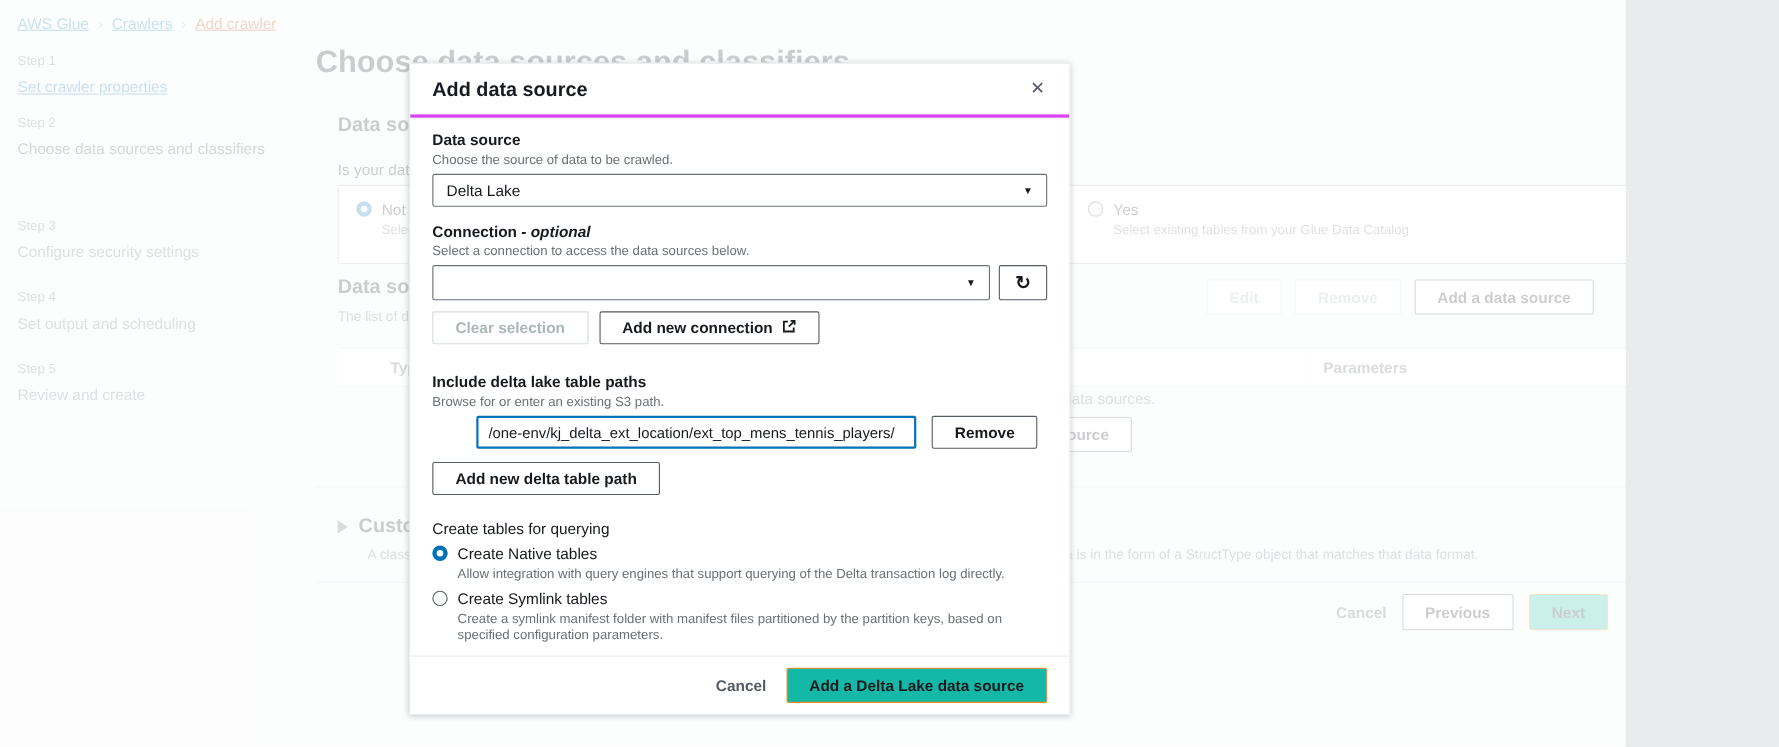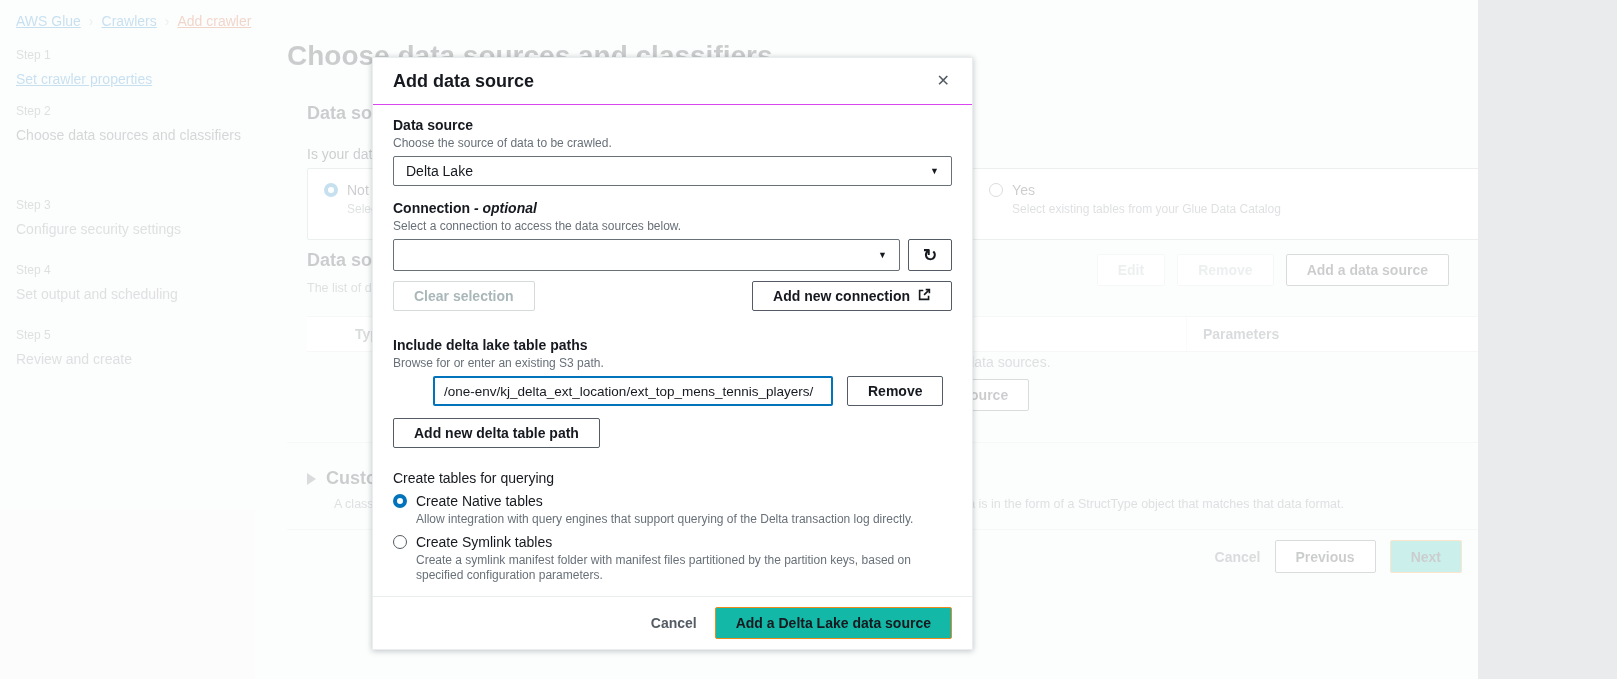--- a/index.html
+++ b/index.html
@@ -68,37 +68,37 @@
   .wizard-footer { top:540px; right:16px; display:flex; align-items:center; gap:14px; }
   .link-btn { font-size:14px; font-weight:700; color:#545b64; cursor:pointer; background:none; border:none; font-family:"Liberation Sans", sans-serif; }
 
   
   .overlay { position:absolute; inset:0; background:rgba(255,255,255,0.78); }
 
   
   .modal { position:absolute; left:372px; top:57px; width:601px; height:593px;
            background:#fff; border:1px solid #eaeded; box-shadow:0 1px 6px rgba(0,28,36,.25);
            display:flex; flex-direction:column; }
-  .modal-header { padding:12px 20px; border-bottom:1px solid #d946ef; display:flex; align-items:center; justify-content:space-between; }
+  .modal-header { padding:12px 20px; border-bottom:3px solid #d946ef; display:flex; align-items:center; justify-content:space-between; }
   .modal-title { font-size:18px; font-weight:700; color:#16191f; line-height:22px; }
   .modal-close { font-size:16px; color:#545b64; cursor:pointer; line-height:16px; padding:2px; }
   .modal-body { padding:12px 20px 0 20px; flex:1; }
 
   .fld-label { font-size:14px; font-weight:700; color:#16191f; line-height:17px; }
   .fld-label .opt { font-weight:700; font-style:italic; }
   .fld-desc { font-size:12px; color:#687078; line-height:15px; margin:2px 0 5px 0; }
 
   .select { height:30px; border:1px solid #687078; border-radius:2px; background:#fff;
             display:flex; align-items:center; justify-content:space-between; padding:0 12px; font-size:14px; color:#16191f; cursor:pointer; }
   .select .caret { font-size:9px; color:#16191f; }
   .conn-row { display:flex; gap:8px; align-items:stretch; }
   .conn-row .select { flex:1; }
   .icon-btn { width:44px; height:32px; border:1px solid #545b64; border-radius:2px; background:#fff;
               display:flex; align-items:center; justify-content:center; font-size:17px; font-weight:700; color:#16191f; cursor:pointer; }
-  .btn-row { display:flex; margin-top:10px;justify-content:space-between; }
+  .btn-row { display:flex; gap:10px; margin-top:10px; }
   .btn.sm { height:30px; }
 
   .path-row { display:flex; gap:14px; align-items:center;padding-left:40px; }
   .path-input { width:400px; height:30px; border:2px solid #0073bb; border-radius:2px;
                 padding:0 9px; font-size:13.5px; color:#16191f; font-family:"Liberation Sans", sans-serif; outline:none; }
 
   .ct-label { font-size:14px; color:#16191f; line-height:16px; margin-bottom:7px; }
   .ct-opt-desc { font-size:12px; color:#687078; line-height:15px; margin:3px 0 7px 23px; max-width:520px; }
 
   .modal-footer { border-top:1px solid #eaeded; padding:10px 20px; display:flex; justify-content:flex-end; align-items:center; gap:18px; }

